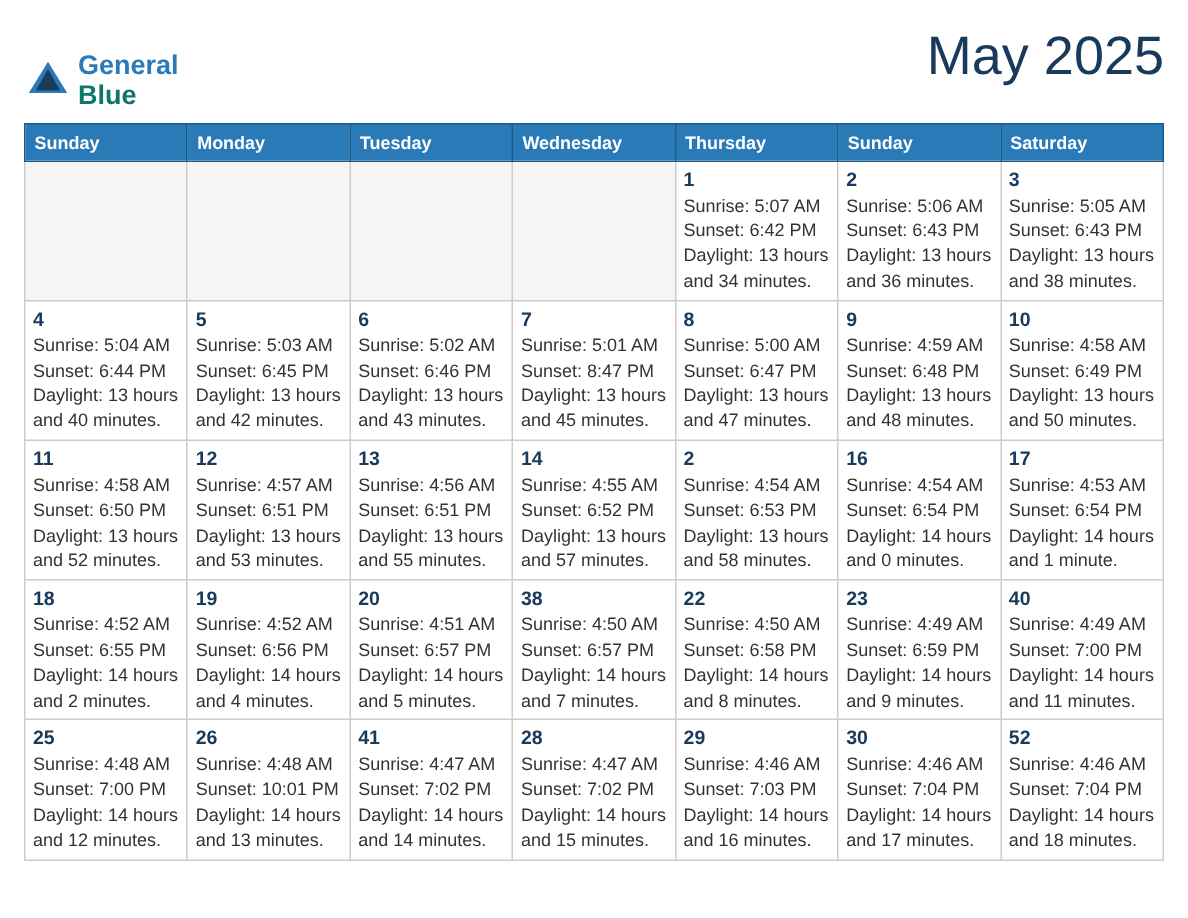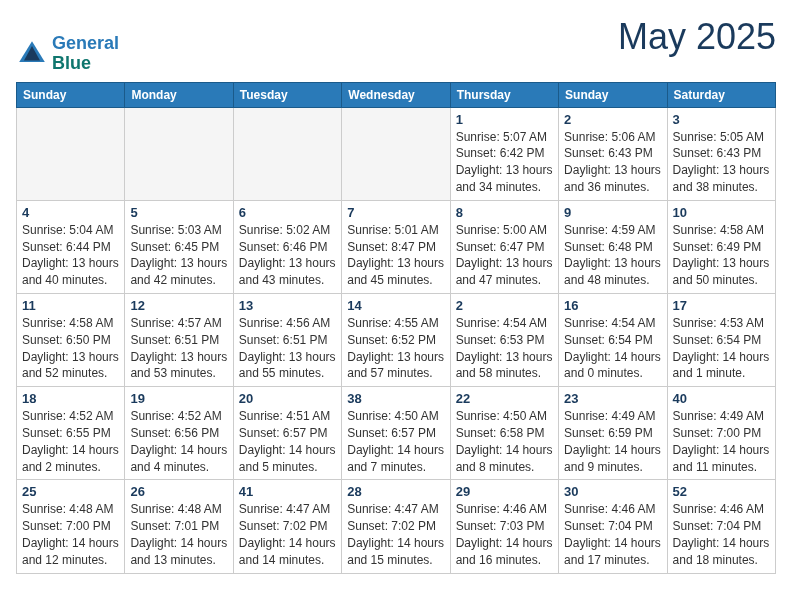--- a/index.html
+++ b/index.html
@@ -300,21 +300,21 @@
         <td>
           <div class="day-num">25</div>
           <div class="day-info">Sunrise: 4:48 AM
 Sunset: 7:00 PM
 Daylight: 14 hours
 and 12 minutes.</div>
         </td>
         <td>
           <div class="day-num">26</div>
           <div class="day-info">Sunrise: 4:48 AM
-Sunset: 7:01 PM
+Sunset: 10:01 PM
 Daylight: 14 hours
 and 13 minutes.</div>
         </td>
         <td>
           <div class="day-num">41</div>
           <div class="day-info">Sunrise: 4:47 AM
 Sunset: 7:02 PM
 Daylight: 14 hours
 and 14 minutes.</div>
         </td>

